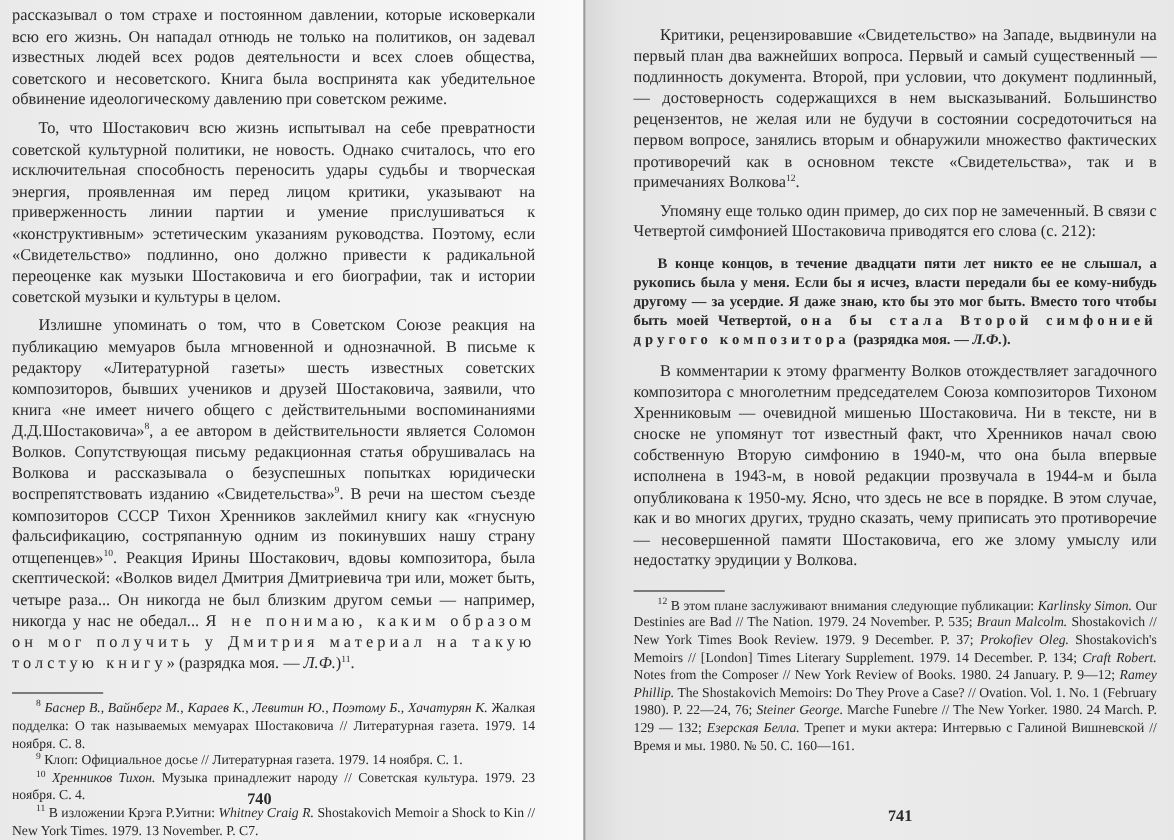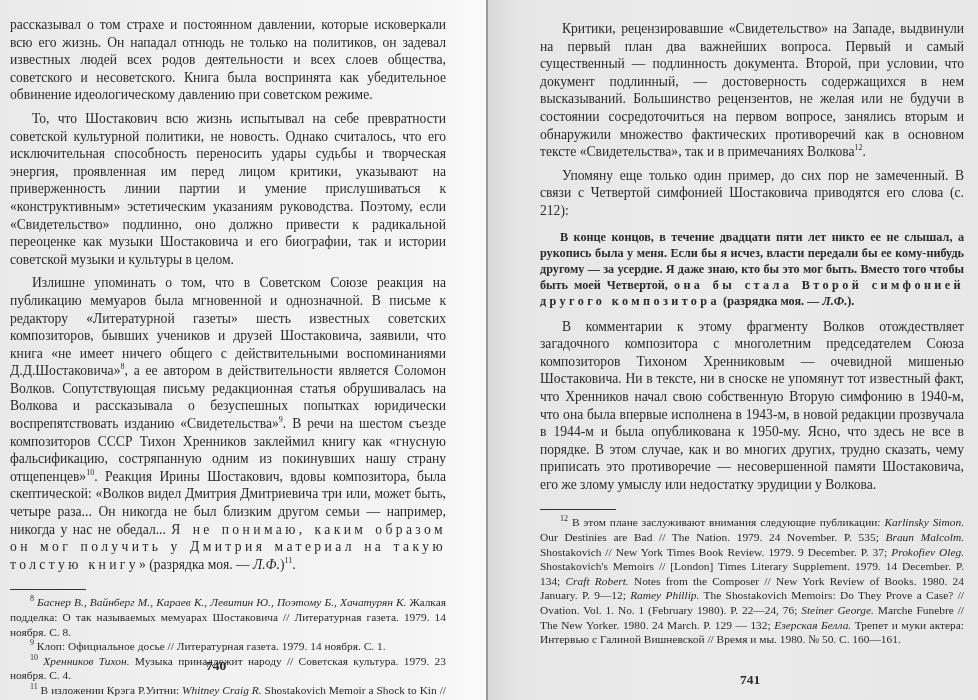--- a/index.html
+++ b/index.html
@@ -1,21 +1,21 @@
 <!DOCTYPE html>
 <html><head>
 <meta charset="utf-8">
 <style>
   html, body { margin:0; padding:0; }
   body { width:978px; height:700px; overflow:hidden; background:#e6e6e6; font-family:"Liberation Serif", "DejaVu Serif", serif; color:#2a2a2a; }
   .spread { position:relative; width:978px; height:700px; display:flex; }
   .page { position:relative; height:700px; box-sizing:border-box; }
-  .page-left { width:486px; background:linear-gradient(to right,#e9e9e9 0%,#f1f1f1 40%,#f4f4f4 85%,#fafafa 100%); padding:16px 40px 0 10px; }
+  .page-left { width:486px; background:linear-gradient(to right,#e9e9e9 0%,#f1f1f1 40%,#f4f4f4 85%,#fafafa 100%); padding:4px 40px 0 10px; }
   .gutter { width:2px; background:#9a9a9a; }
-  .page-right { width:490px; background:linear-gradient(to right,#d8d8d8 0%,#e6e6e6 6%,#ebebeb 40%,#e7e7e7 100%); padding:20px 14px 0 52px; }
+  .page-right { width:490px; background:linear-gradient(to right,#d8d8d8 0%,#e6e6e6 6%,#ebebeb 40%,#e7e7e7 100%); padding:20px 14px 0 40px; }
   .body-text { font-size:13.6px; line-height:17.6px; text-align:justify; hyphens:manual; }
   .body-text p { margin:0; text-indent:22px; }
   .body-text p.noindent { text-indent:0; }
   .spaced { letter-spacing:3.4px; }
   .quote { font-size:12.2px; line-height:16px; margin:9px 0 9px 0; text-align:justify;font-weight:bold; }
   .quote p { margin:0; text-indent:20px; }
   .para-gap { margin-top:6px !important; }
   sup { font-size:8px; vertical-align:super; line-height:0; }
   .fn-rule { width:76px; border-top:1px solid #333; margin:16px 0 5px 0; }
   .footnotes { font-size:11.4px; line-height:14.6px; text-align:justify; }

